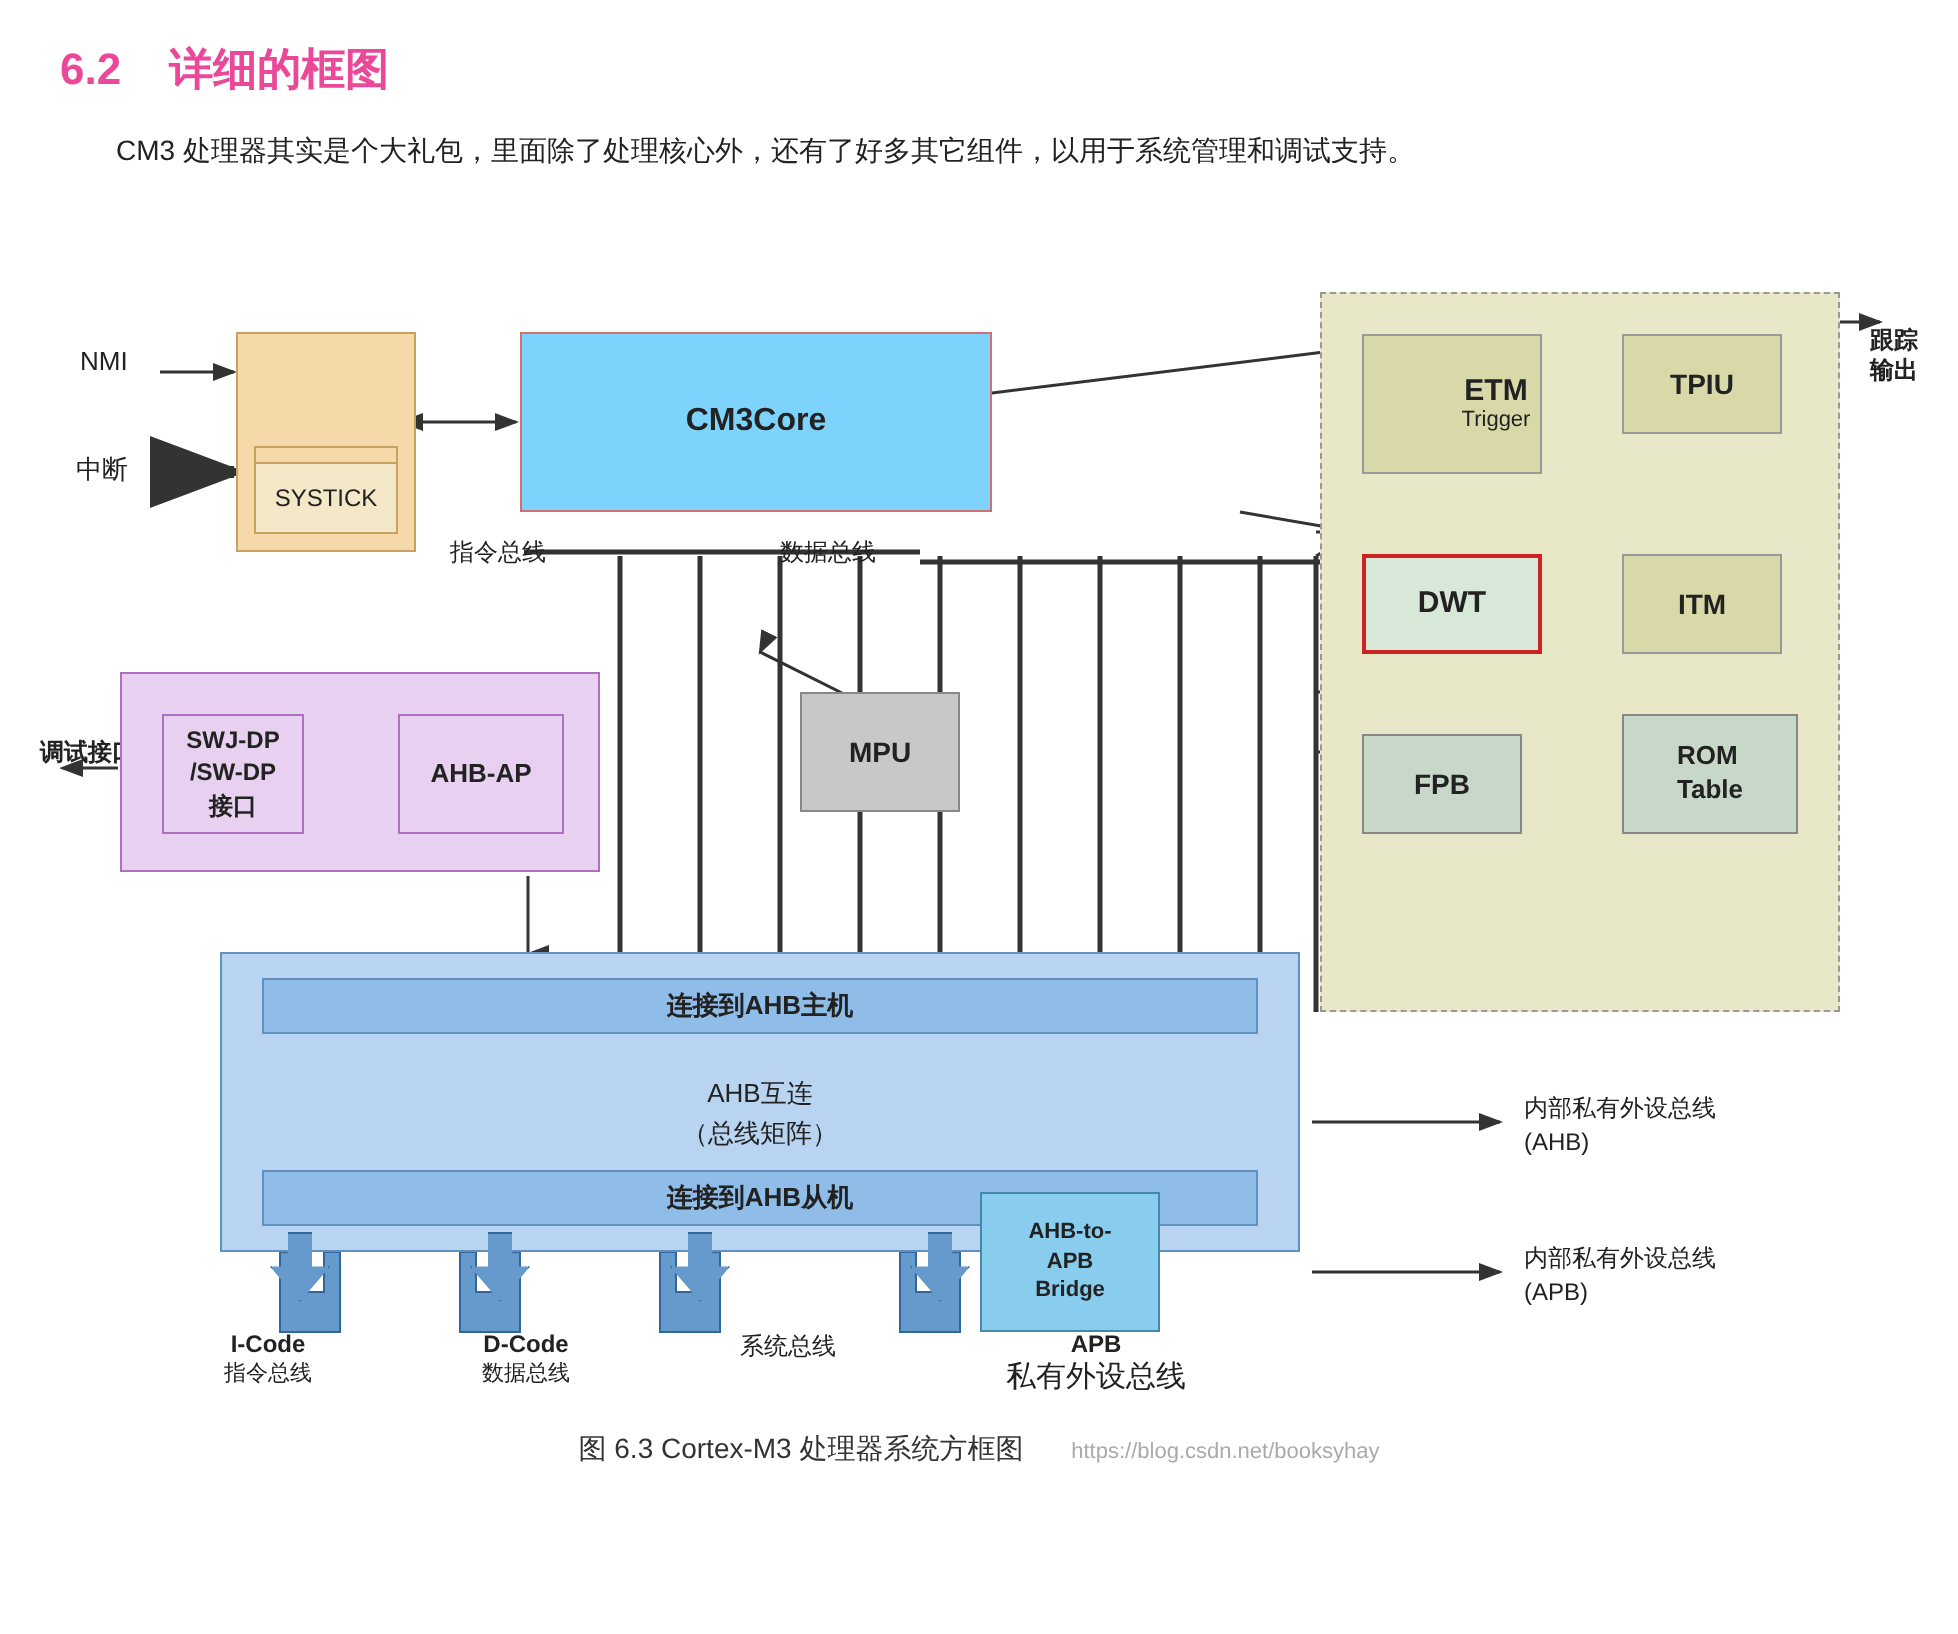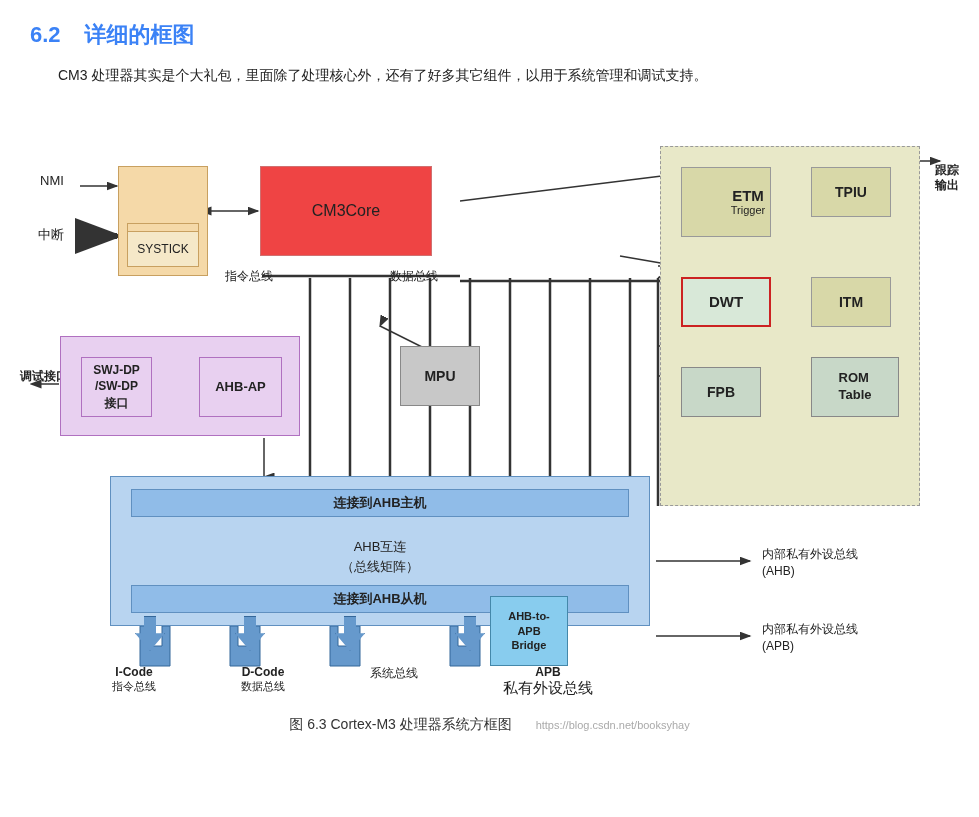--- a/index.html
+++ b/index.html
@@ -6,21 +6,21 @@
     body {
       font-family: "Microsoft YaHei", "SimHei", Arial, sans-serif;
       background: #fff;
       padding: 20px 30px;
       width: 979px;
       min-height: 817px;
       font-size: 14px;
       color: #222;
     }
     .page-title {
-      color: #3b82f6;
+      color: #ec4899;
       font-size: 22px;
       font-weight: bold;
       margin-bottom: 14px;
       display: flex;
       align-items: baseline;
       gap: 16px;
     }
     .intro-text {
       font-size: 14px;
       line-height: 1.7;
@@ -59,25 +59,25 @@
       height: 36px;
       background: #f5e8c8;
       border: 1.5px solid #c8a060;
       display: flex; align-items: center; justify-content: center;
       font-size: 12px;
     }
     
     .cm3core {
       position: absolute;
       left: 230px; top: 60px;
-      width: 172px; height: 90px;
-      background: #ef4444;
+      width: 236px; height: 90px;
+      background: #7dd3fc;
       border: 1.5px solid #d07070;
       display: flex; align-items: center; justify-content: center;
-      font-size: 16px; font-weight: normal;
+      font-size: 16px; font-weight: bold;
     }
     
     .trace-area {
       position: absolute;
       left: 630px; top: 40px;
       width: 260px; height: 360px;
       background: #e8e8c8;
       border: 1.5px dashed #999;
     }
     .etm-box {
@@ -204,21 +204,21 @@
       background: #90bce8;
       border: 1.5px solid #6090c0;
       display: flex; align-items: center; justify-content: center;
       font-size: 13px; font-weight: bold;
     }
     .bus-label { display: flex; flex-direction: column; align-items: center; }
     
     .ahbtoapb-box {
       position: absolute;
       left: 460px; top: 490px;
-      width: 78px; height: 70px;
+      width: 90px; height: 70px;
       background: #88ccee;
       border: 1.5px solid #4488aa;
       display: flex; align-items: center; justify-content: center;
       font-size: 11px; font-weight: bold; text-align: center; line-height: 1.3;
     }
     
     .right-lbl {
       position: absolute;
       font-size: 12px; text-align: left; line-height: 1.4;
     }

